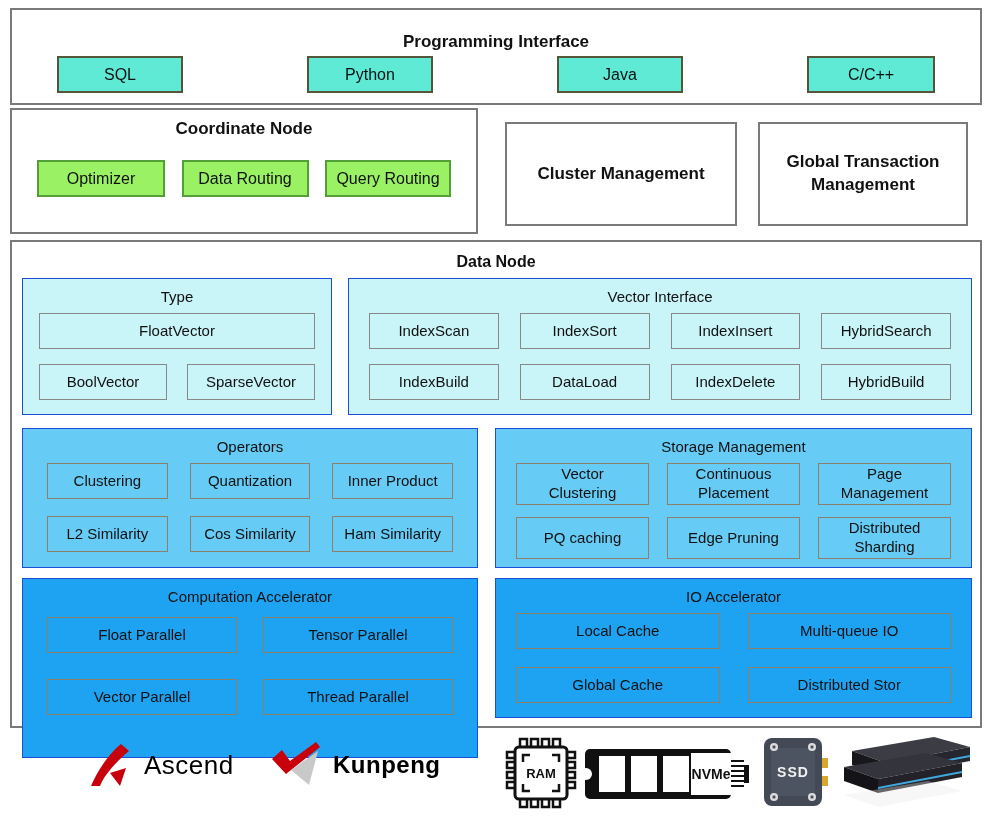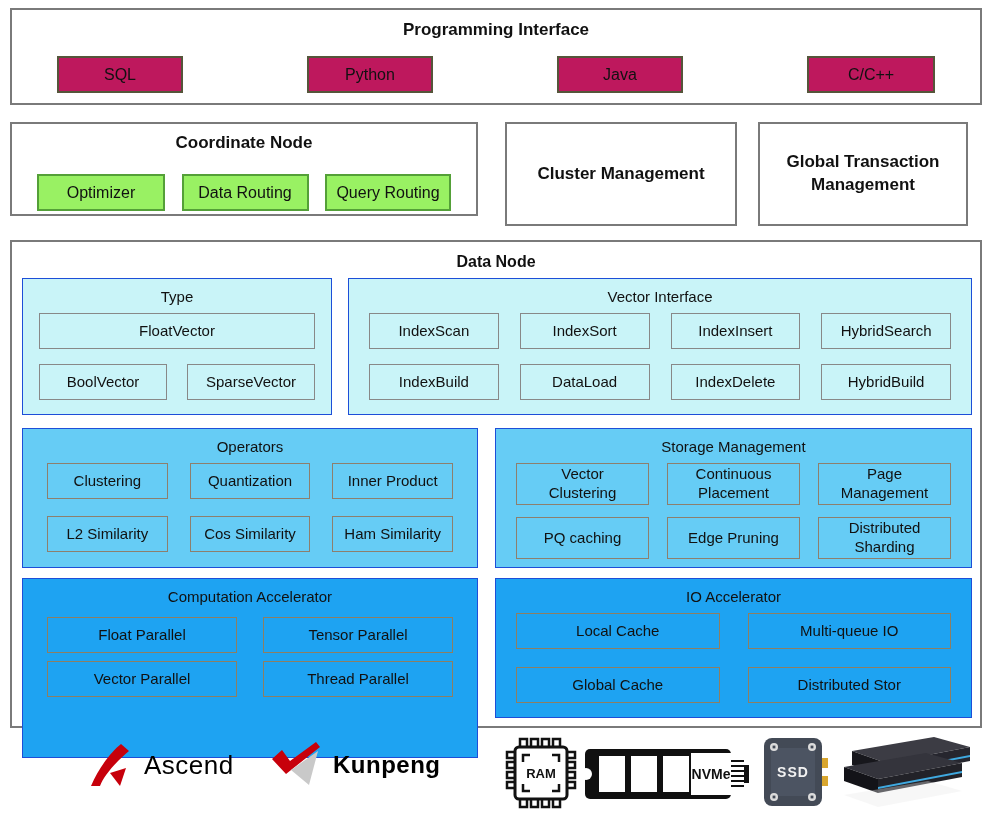--- a/index.html
+++ b/index.html
@@ -1,46 +1,46 @@
 <!DOCTYPE html>
 <html><head>
 <meta charset="utf-8">
 <style>
   html,body{margin:0;padding:0;background:#fff;}
   #canvas{
     position:relative;width:994px;height:818px;background:#ffffff;
     font-family:"Liberation Sans", sans-serif;color:#111;overflow:hidden;
   }
   .outer-box{position:absolute;border:2px solid #7a7a7a;background:#fff;box-sizing:border-box;}
-  .box-title{text-align:center;font-weight:bold;font-size:17px;padding-top:10px;}
+  .box-title{text-align:center;font-weight:bold;font-size:17px;padding-top:22px;}
   .chips-abs{position:absolute;left:0;right:0;display:flex;justify-content:space-between;box-sizing:border-box;}
   .chip{display:flex;align-items:center;justify-content:center;box-sizing:border-box;
         font-size:16px;text-align:center;line-height:1.2;}
-  .chip-yellow{background:#be185d;border:2px solid #55553a;height:37px;}
+  .chip-yellow{background:#5eead4;border:2px solid #55553a;height:37px;}
   .chip-green{background:#99f163;border:2px solid #54a038;height:37px;}
   .center-box{display:flex;align-items:center;justify-content:center;text-align:center;
               font-weight:bold;font-size:17px;line-height:1.35;}
   
   .section{position:absolute;box-sizing:border-box;border:1px solid #1d4ed8;}
   .sec-cyan{background:#c9f4f8;}
   .sec-blue{background:#66ccf5;}
   .sec-dark{background:#1ea3f2;}
   .sec-title{text-align:center;font-size:15px;padding:9px 0 8px;}
   .chip-row{display:flex;box-sizing:border-box;}
   .inner-chip{flex:1;display:flex;align-items:center;justify-content:center;box-sizing:border-box;
               font-size:15px;text-align:center;line-height:1.25;height:36px;}
   .sec-cyan .inner-chip{border:1px solid #888888;}
   .sec-blue .inner-chip{border:1px solid #8d7f6d;}
   .sec-dark .inner-chip{border:1px solid #8d7f63;}
   .row-type{padding:0 16px;gap:20px;margin-bottom:15px;}
   .row-vi{padding:0 20px;gap:21px;margin-bottom:15px;}
   .row-op{padding:0 24px;gap:22px;margin-bottom:17px;}
   .row-sm{padding:0 20px;gap:18px;margin-bottom:12px;}
   .row-sm .inner-chip{height:42px;padding:0 12px;}
-  .row-acc{padding:4px 24px;gap:26px;}
+  .row-acc{padding:4px 24px;gap:26px;margin-bottom:18px;}
   .row-io{padding:0 20px;gap:28px;margin-bottom:18px;}
   
   .hw{position:absolute;display:flex;align-items:center;}
   .hw-label{font-size:26px;color:#000000;margin-left:9px;letter-spacing:0.5px;}
   .hw-label.kp{font-weight:600;font-size:24px;font-family:"Liberation Sans",sans-serif;}
 </style>
 </head>
 <body>
 
 <div id="canvas">
@@ -48,21 +48,21 @@
   <div class="outer-box" style="left:10px;top:8px;width:972px;height:97px;">
     <div class="box-title">Programming Interface</div>
     <div class="chips-abs" style="top:46px;padding:0 45px;">
       <div class="chip chip-yellow" style="width:126px;">SQL</div>
       <div class="chip chip-yellow" style="width:126px;">Python</div>
       <div class="chip chip-yellow" style="width:126px;">Java</div>
       <div class="chip chip-yellow" style="width:128px;">C/C++</div>
     </div>
   </div>
 
-  <div class="outer-box" style="left:10px;top:122px;width:468px;height:94px;">
+  <div class="outer-box" style="left:10px;top:108px;width:468px;height:126px;">
     <div class="box-title" style="padding-top:9px;">Coordinate Node</div>
     <div class="chips-abs" style="top:50px;padding:0 25px;">
       <div class="chip chip-green" style="width:128px;">Optimizer</div>
       <div class="chip chip-green" style="width:127px;">Data Routing</div>
       <div class="chip chip-green" style="width:126px;">Query Routing</div>
     </div>
   </div>
 
   <div class="outer-box center-box" style="left:505px;top:122px;width:232px;height:104px;">Cluster Management</div>
 

